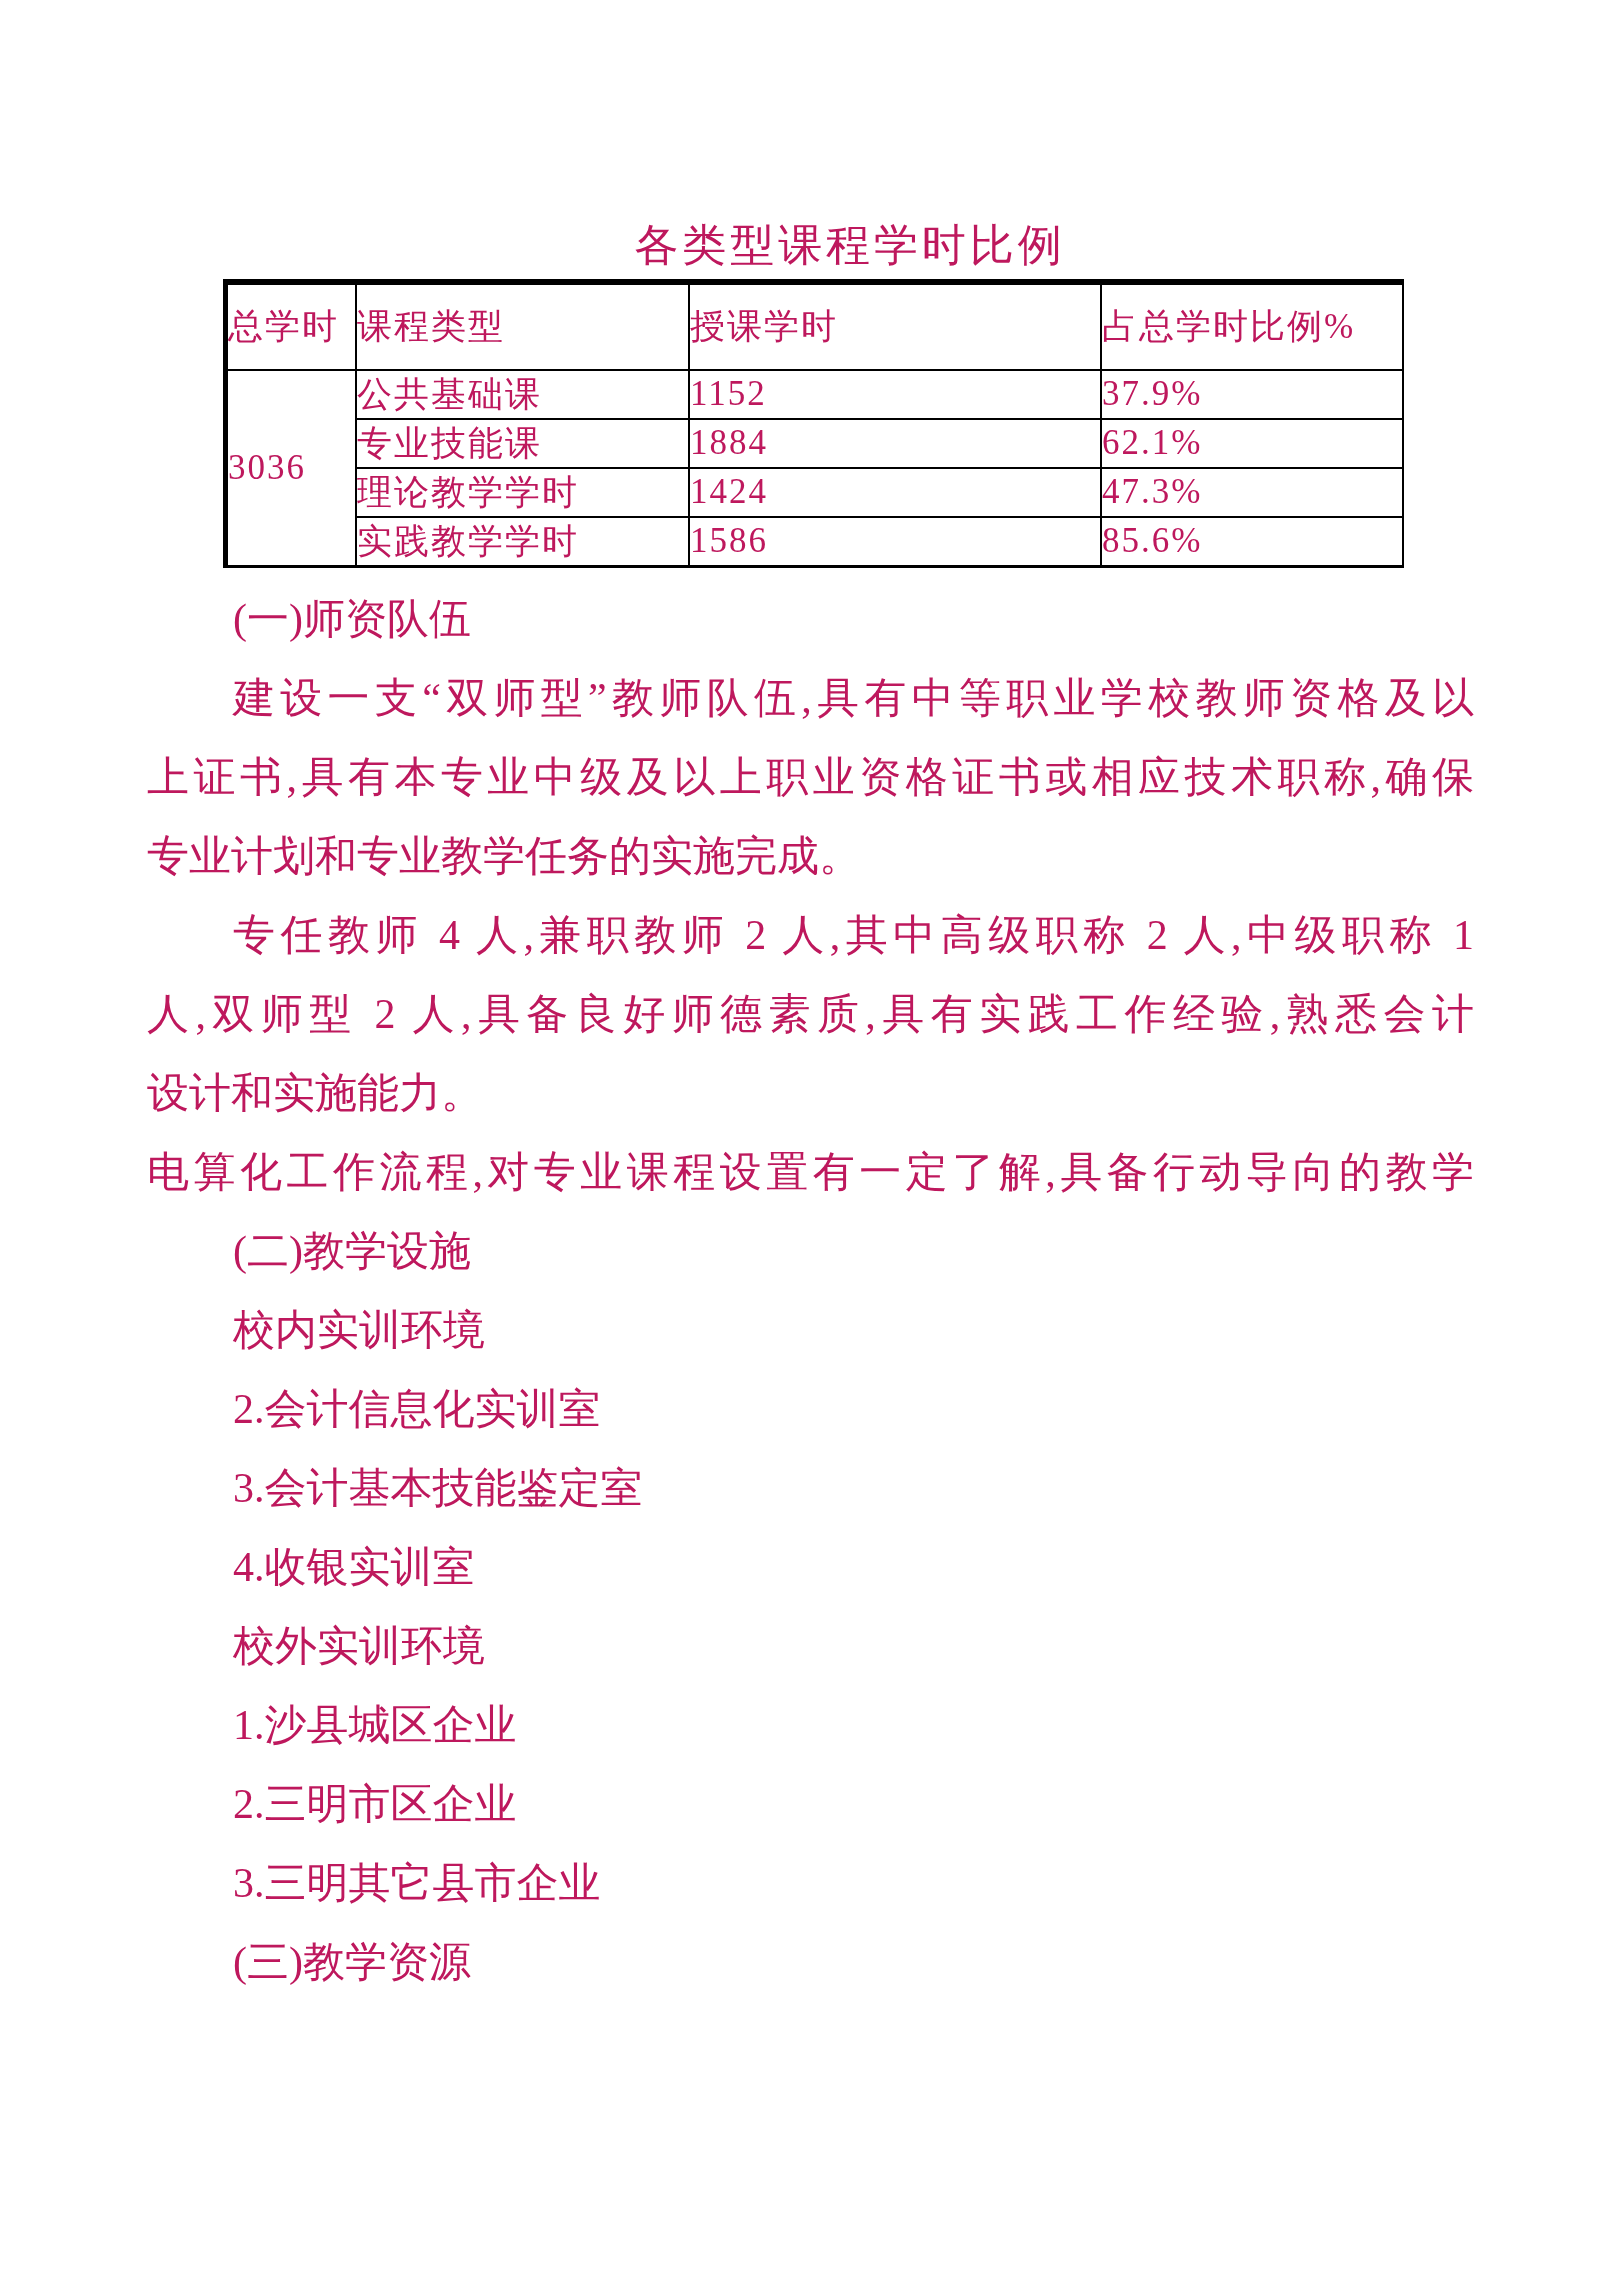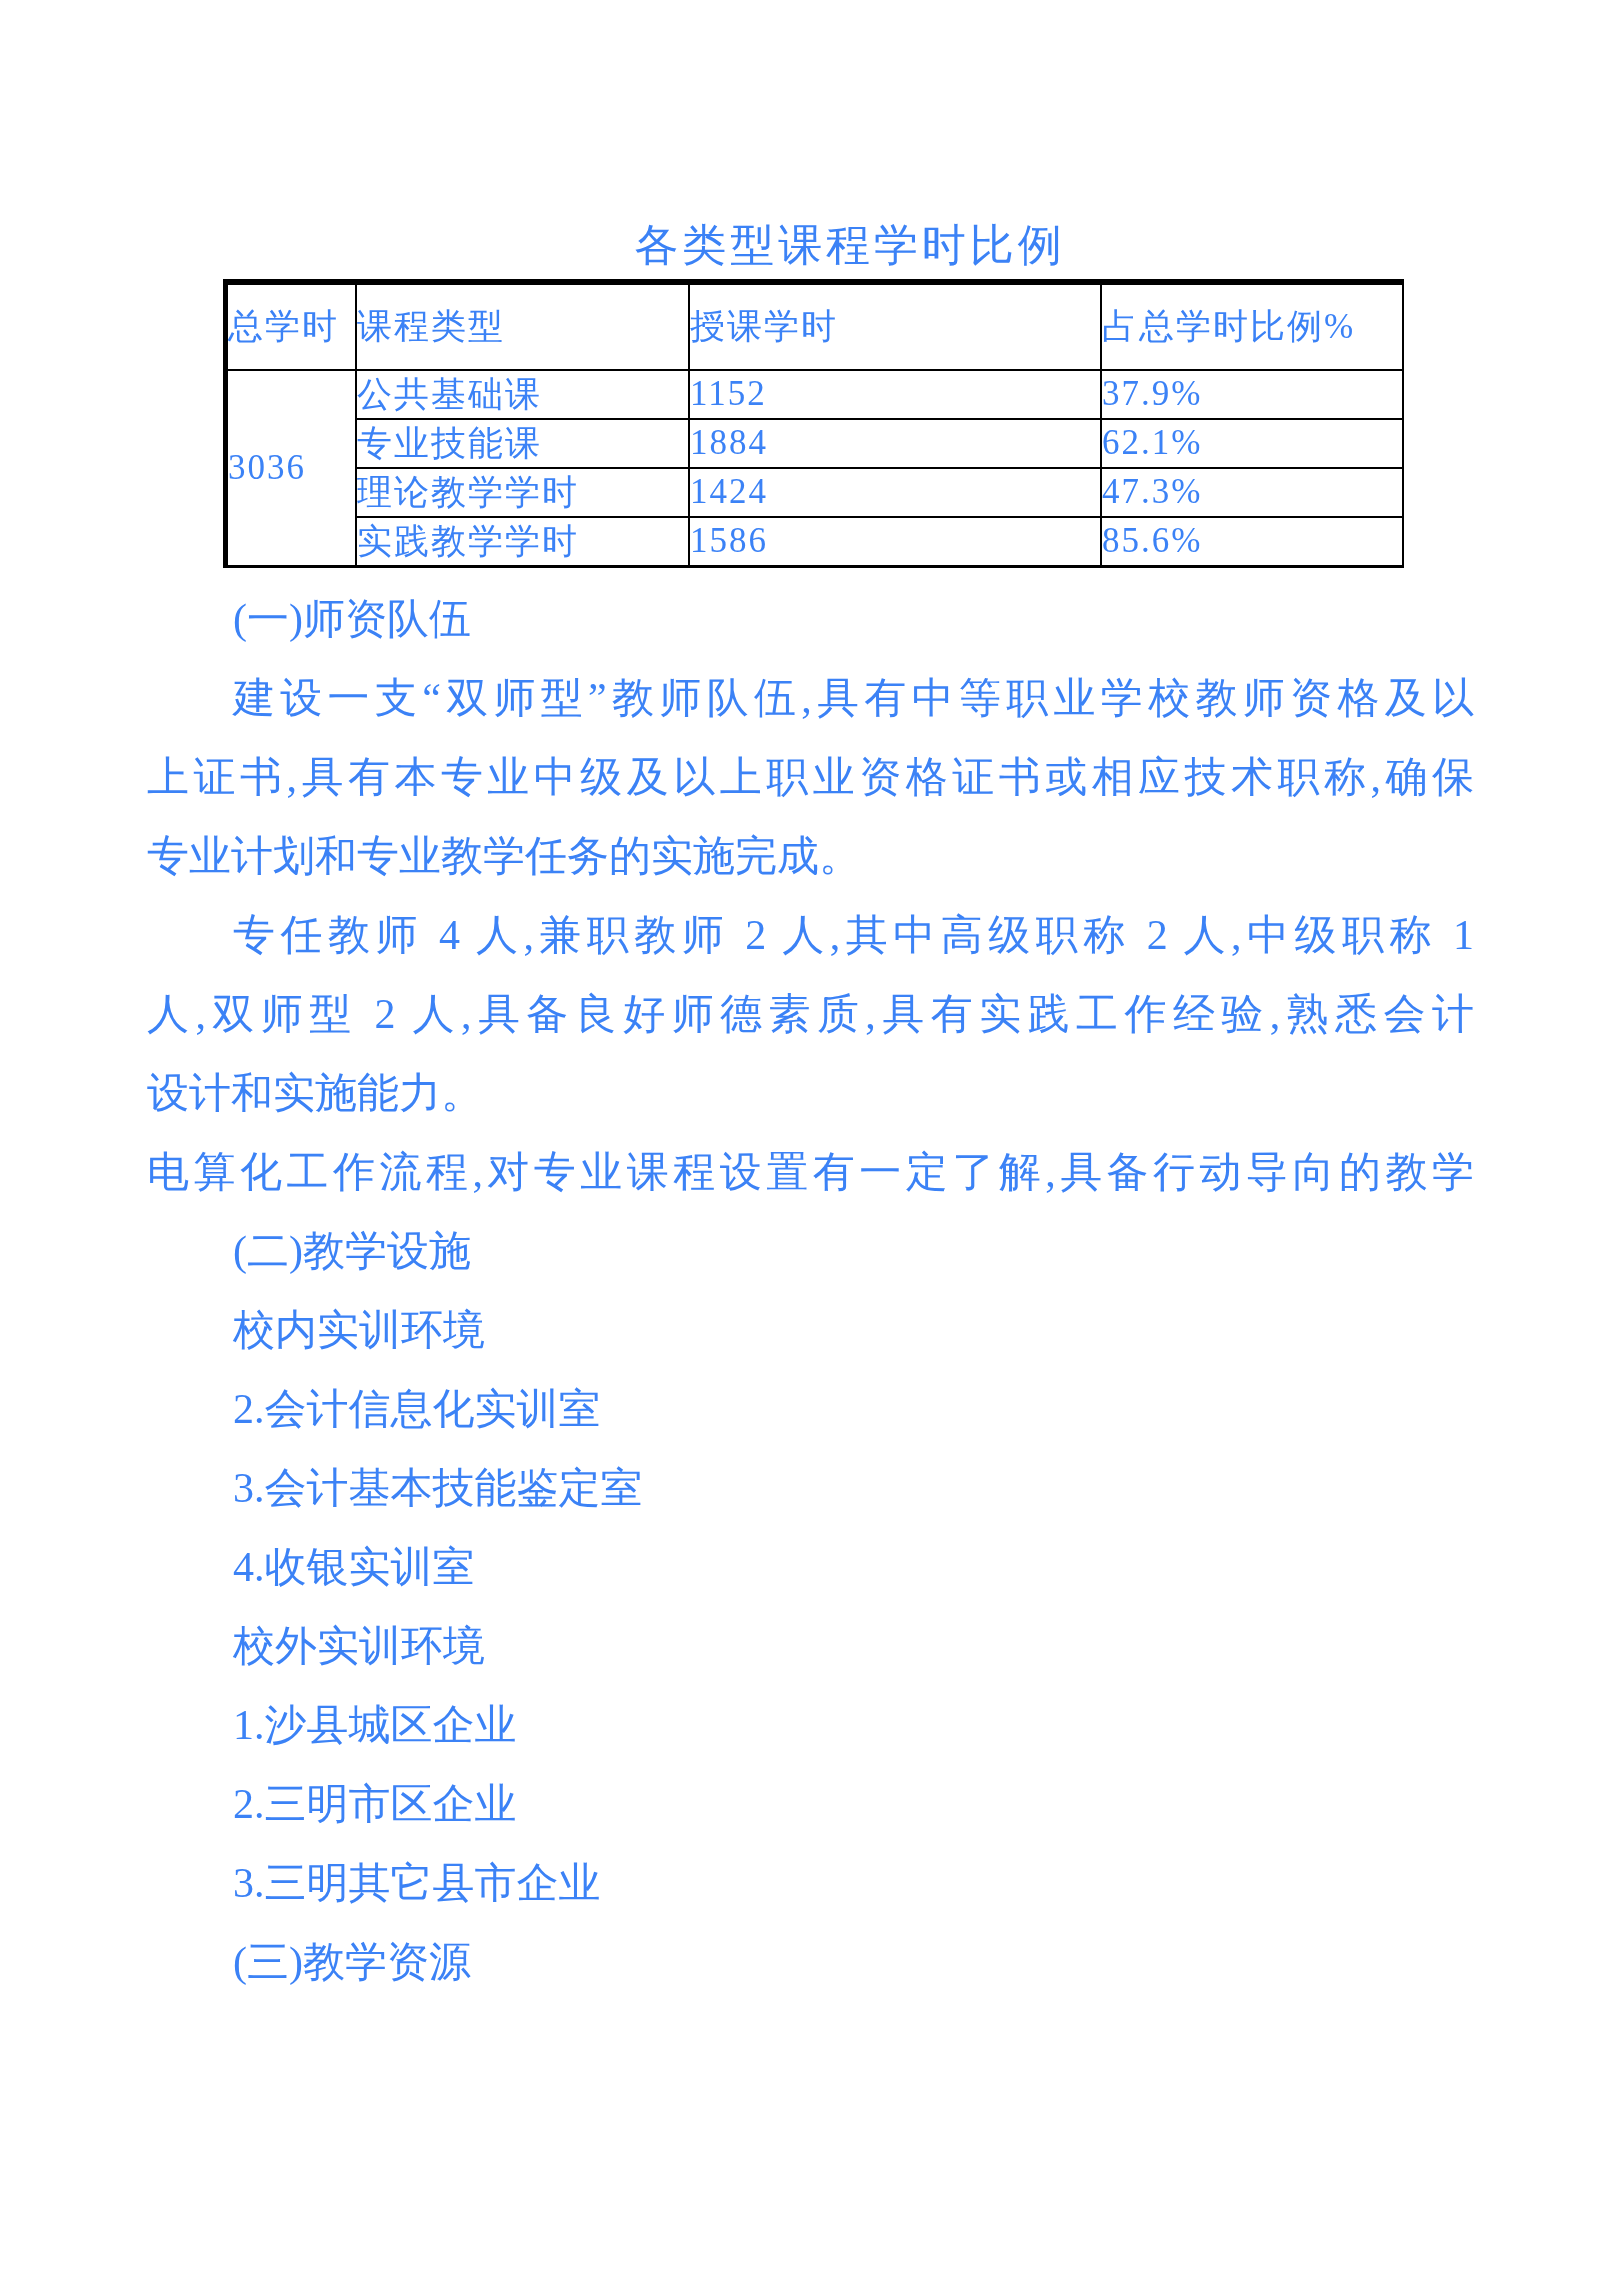--- a/index.html
+++ b/index.html
@@ -5,21 +5,21 @@
   html, body {
     margin: 0;
     padding: 0;
     background: #ffffff;
   }
   .page {
     position: relative;
     width: 1621px;
     height: 2293px;
     background: #ffffff;
-    color: #3b82f6;
+    color: #be185d;
     font-family: "Liberation Serif", "DejaVu Serif", serif;
     box-sizing: border-box;
     padding-top: 218px;
     overflow: hidden;
   }
   
   .table-title {
     margin-left: 223px;
     width: 1176px;
     height: 55px;

